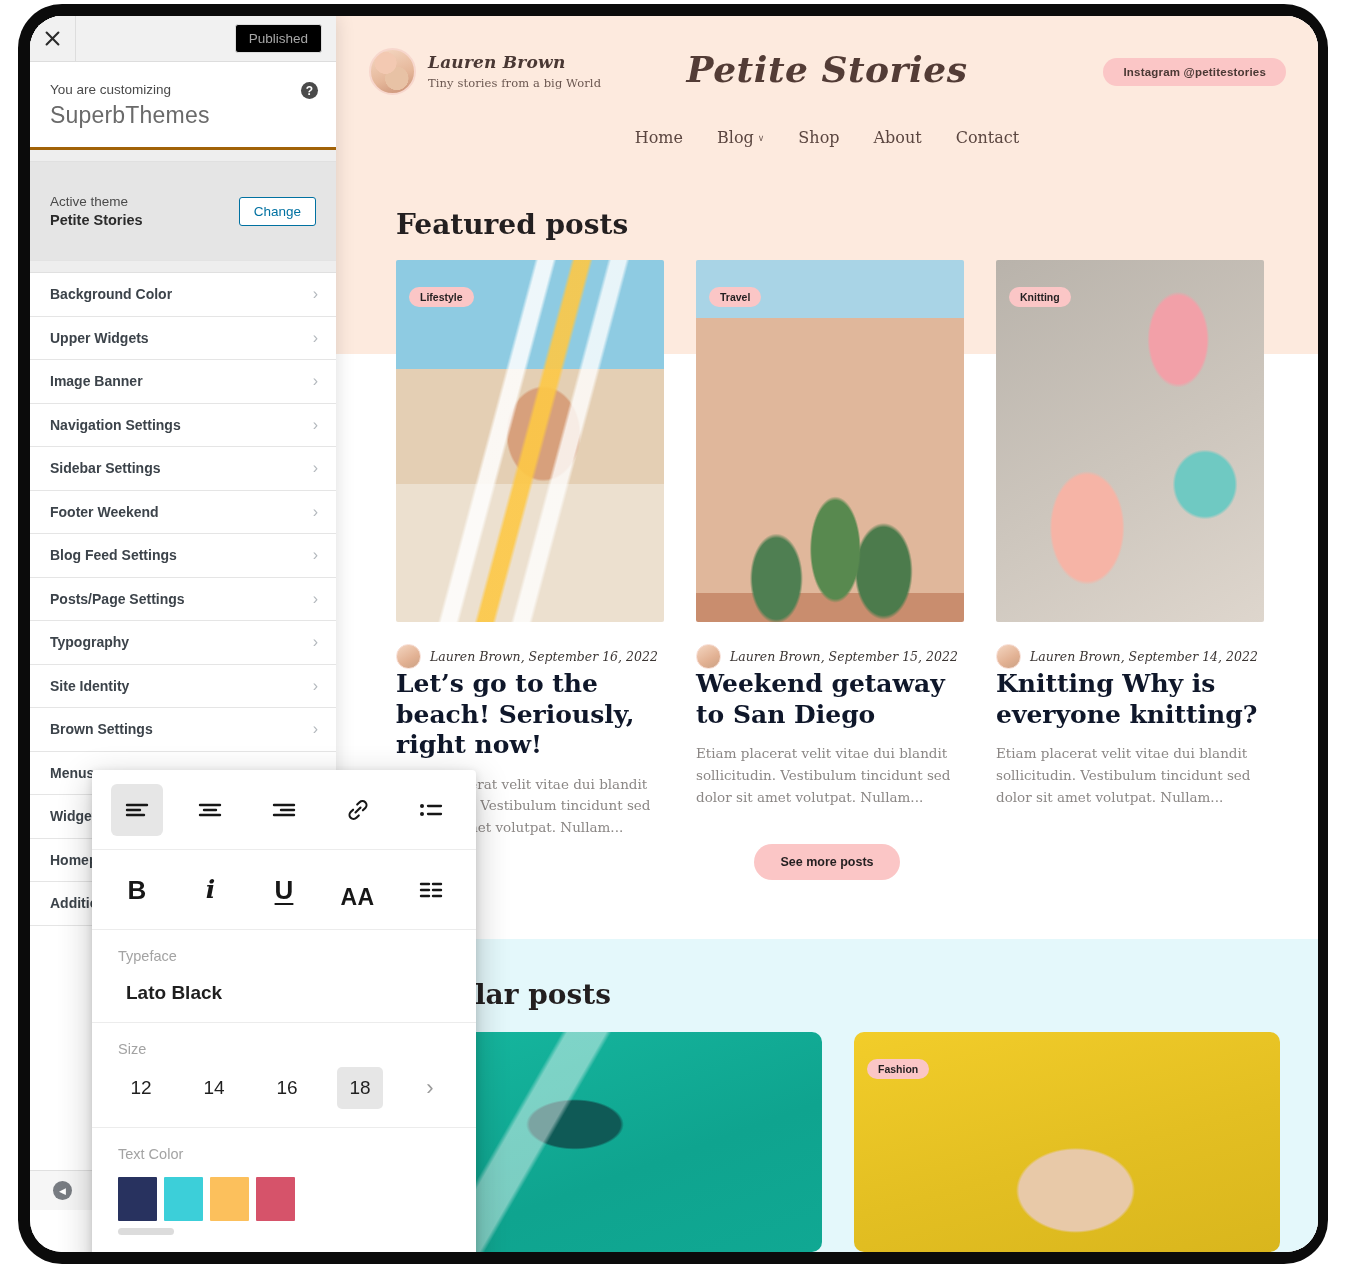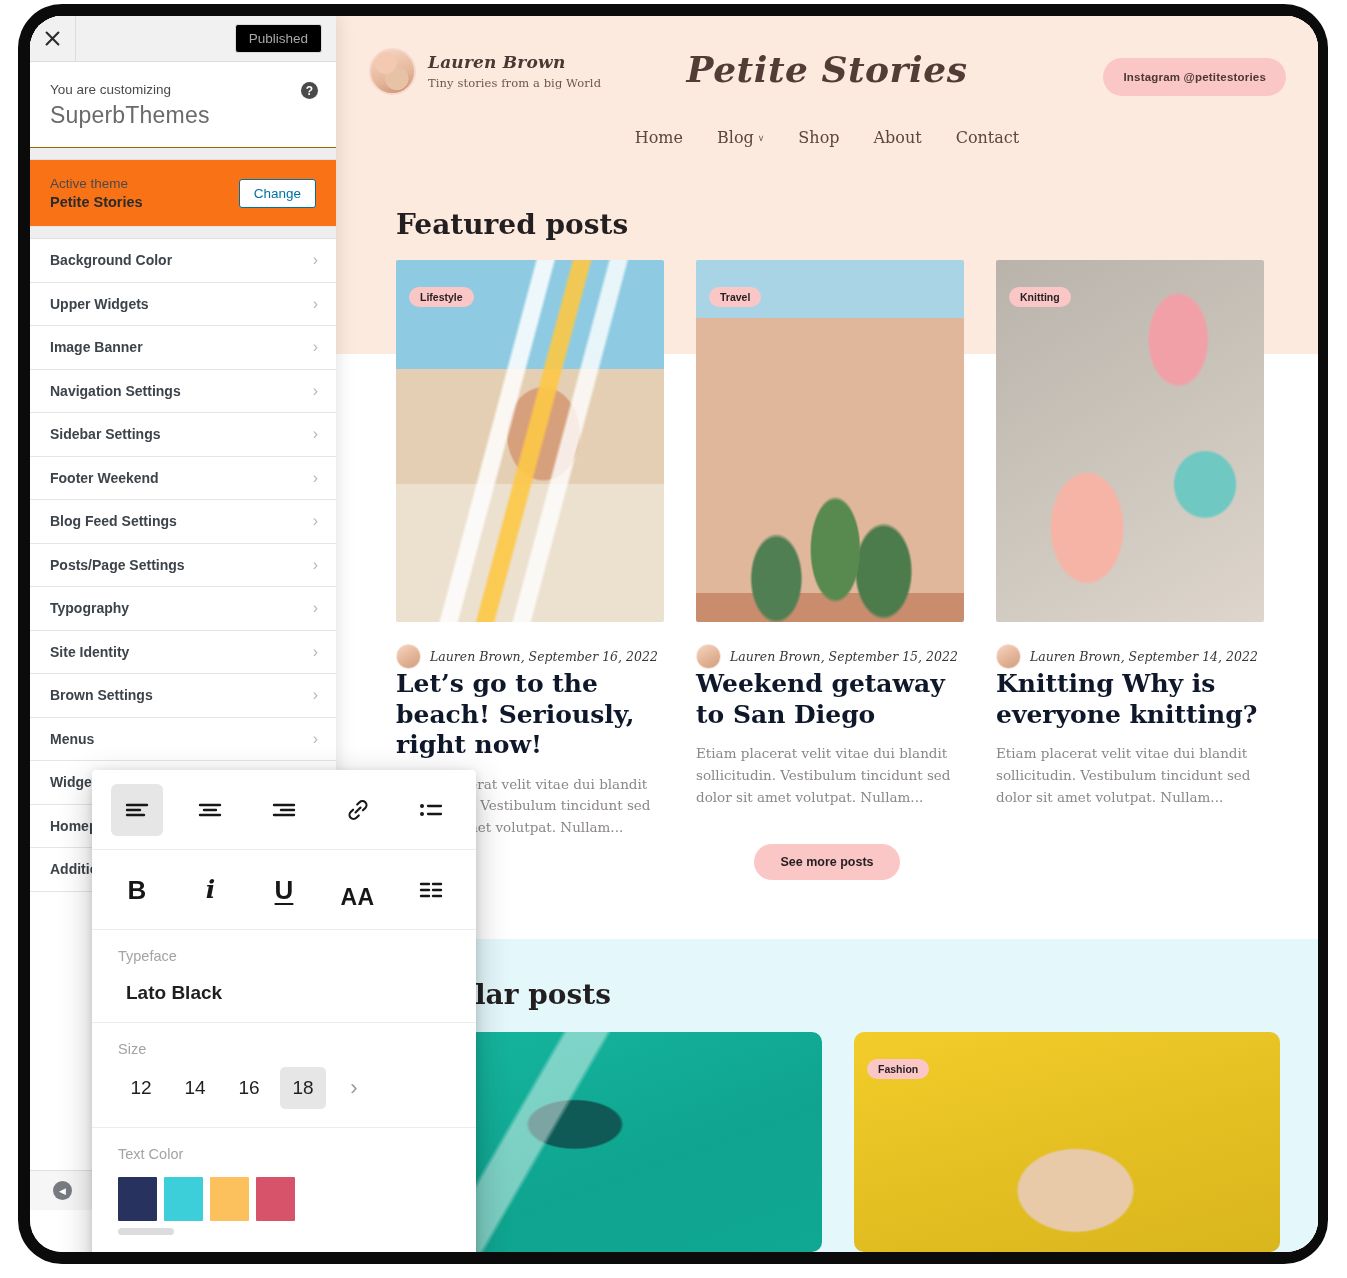--- a/index.html
+++ b/index.html
@@ -45,21 +45,21 @@
   .brand-tag{
     font-family:"DejaVu Serif", serif; font-size:11.5px; color:#6b5750;
     margin-top:3px; letter-spacing:.1px;
   }
   .site-title{
     position:absolute; left:0; right:0; top:32px; text-align:center;
     font-family:"DejaVu Serif", serif; font-style:italic; font-weight:bold;
     font-size:36px; color:#533c36; letter-spacing:.5px;
   }
   .ig-btn{
-    position:absolute; right:32px; top:42px; height:38px; padding:0 20px;
+    position:absolute; right:32px; top:42px; height:28px; padding:0 20px;
     border-radius:19px; background:#fbc6c6; color:#4a3834;
     font-size:11.5px; font-weight:bold; letter-spacing:.2px;
     display:flex; align-items:center; justify-content:center; border:none; cursor:pointer;
   }
   .site-nav{
     position:absolute; left:0; right:0; top:112px;
     display:flex; justify-content:center; align-items:center; gap:34px;
   }
   .nav-link{
     font-family:"DejaVu Serif", serif; font-size:16px; color:#5b4640;
@@ -154,32 +154,32 @@
   .cz-close{
     width:46px; background:#f1f1f1; border:none; border-right:1px solid #dddddd;
     display:flex; align-items:center; justify-content:center; cursor:pointer;
     font-size:19px; color:#2b2b2b; line-height:1;
   }
   .cz-publish-wrap{ flex:1; display:flex; align-items:center; justify-content:flex-end; padding-right:14px; }
   .cz-publish{
     background:#000000; border:1px solid #dcdcdc; border-radius:3px;
     color:#a7a7a7; font-size:13.5px; padding:6px 13px; cursor:default;
   }
-  .cz-info{ padding:20px 24px 18px 20px; border-bottom:1px solid #a16207; position:relative; background:#fff; }
+  .cz-info{ padding:20px 24px 18px 20px; border-bottom:3px solid #a16207; position:relative; background:#fff; }
   .cz-info-label{ font-size:13.5px; color:#4a4a4a; }
   .cz-site-name{ font-size:23px; color:#6a6a6a; font-weight:300; margin-top:5px; letter-spacing:.2px; }
   .cz-help{
     position:absolute; right:18px; top:20px; width:17px; height:17px; border-radius:50%;
     background:#4a4a4a; color:#fff; font-size:12px; font-weight:bold;
     display:flex; align-items:center; justify-content:center; cursor:pointer;
   }
   .cz-gap{ height:12px; background:#eeeeee; border-bottom:1px solid #e0e0e0; }
   .cz-theme{
-    padding:16px 20px; display:flex; align-items:center; justify-content:space-between;
-    border-bottom:1px solid #e3e3e3; background:#f97316;
+    padding:32px 20px; display:flex; align-items:center; justify-content:space-between;
+    border-bottom:1px solid #e3e3e3; background:#e5e5e5;
   }
   .cz-theme-label{ font-size:13.5px; color:#4a4a4a; }
   .cz-theme-name{ font-size:14.5px; color:#2b2b2b; font-weight:bold; margin-top:3px; }
   .cz-change{
     background:#fff; border:1px solid #0071a1; border-radius:3px; color:#0071a1;
     font-size:13.5px; padding:6px 14px; cursor:pointer;
   }
   .cz-gap2{ height:12px; background:#eeeeee; border-bottom:1px solid #e0e0e0; }
   .cz-list{ background:#fff; }
   .cz-item{
@@ -217,21 +217,21 @@
   }
   .typo-btn.active{ background:#e6e6e6; }
   .typo-glyph{ font-size:26px; font-weight:bold; line-height:1; color:#171717; }
   .typo-glyph.ital{ font-style:italic; font-family:"DejaVu Serif", serif; font-weight:bold; font-size:25px;}
   .typo-glyph.und{ text-decoration:underline; text-underline-offset:4px; }
   .typo-glyph.aa{ font-size:23px; letter-spacing:.5px;margin-top:16px; }
   .typo-field{ padding:18px 26px 0 26px; }
   .typo-field.sep{ border-top:1px solid #ececec; }
   .typo-field-label{ font-size:14.5px; color:#a3a3a3; }
   .typo-value{ font-size:19px; font-weight:bold; color:#1f1f1f; margin:18px 0 18px 8px; }
-  .sizes{ display:flex; align-items:center; margin:10px 0 18px 0; gap:8px; }
+  .sizes{ display:flex; align-items:center; margin:10px 0 18px 0; gap:27px; }
   .size-chip{
     width:46px; height:42px; border-radius:5px; border:none; background:transparent;
     font-size:19px; color:#1f1f1f; cursor:pointer;
     display:flex; align-items:center; justify-content:center;
   }
   .size-chip.active{ background:#e6e6e6; }
   .size-next{
     width:40px; height:42px; background:transparent; border:none; cursor:pointer;
     color:#9b9b9b; font-size:22px; display:flex; align-items:center; justify-content:center;
   }

